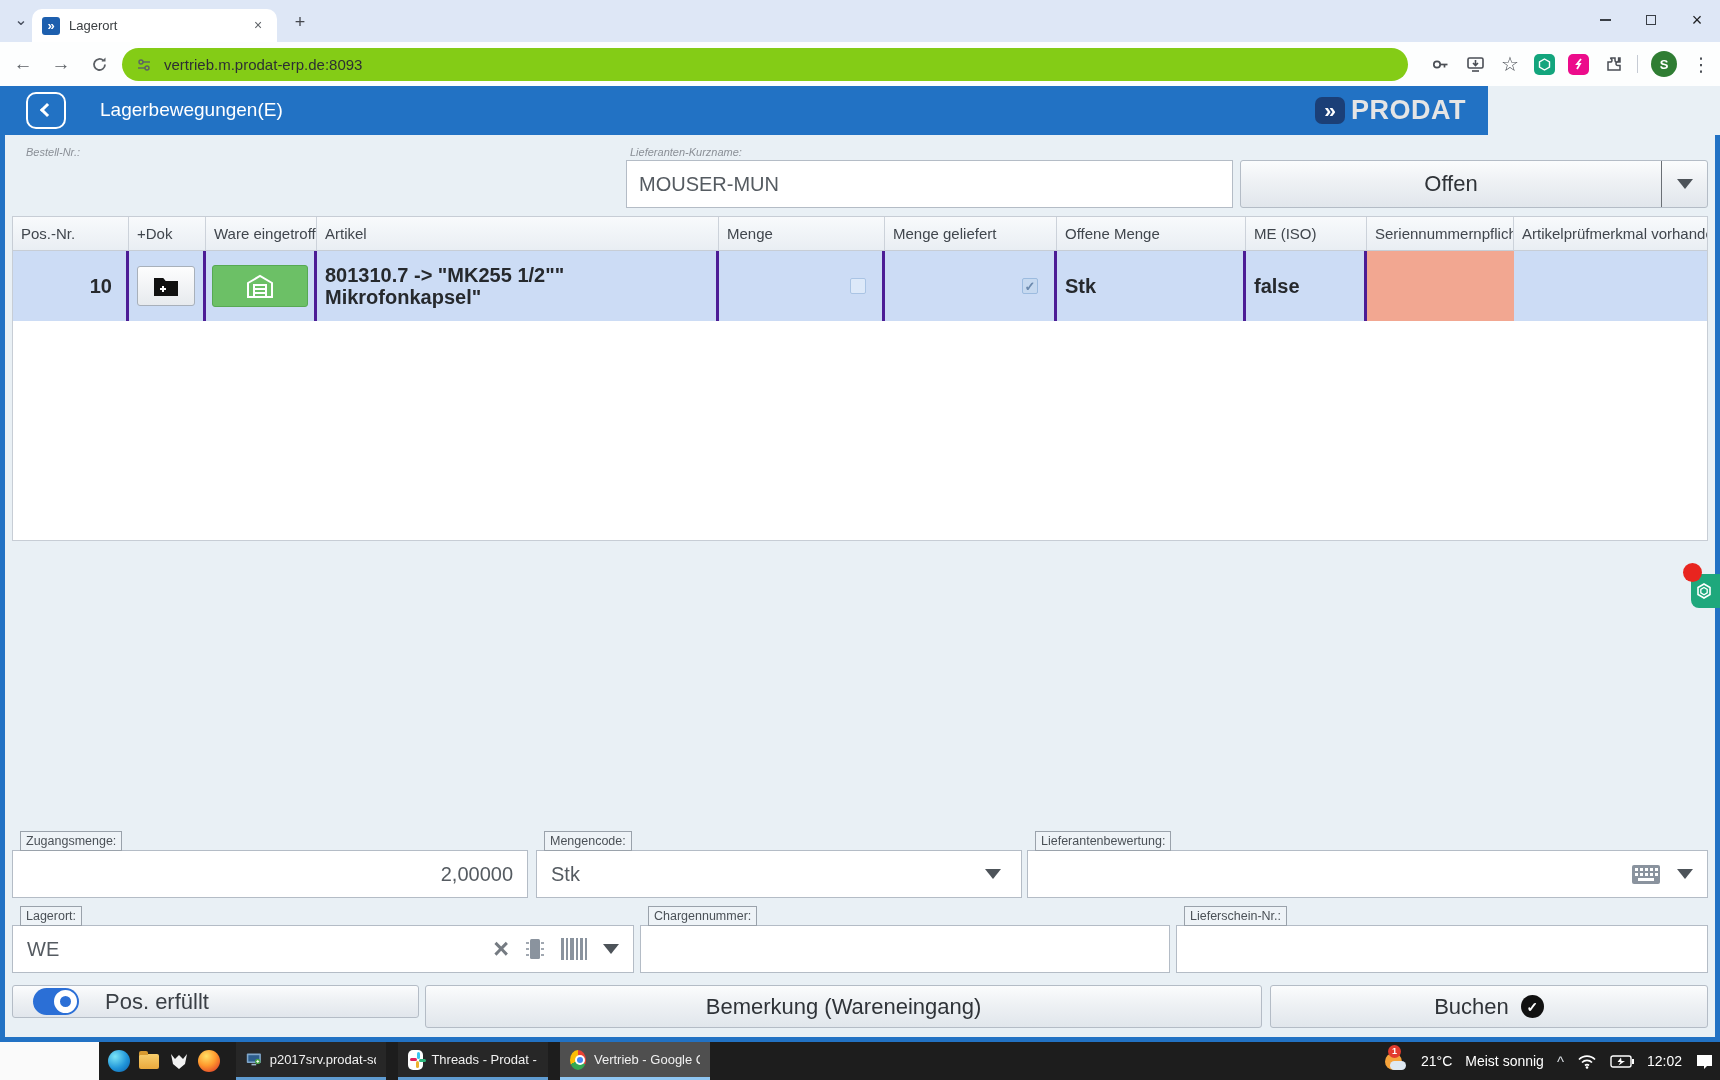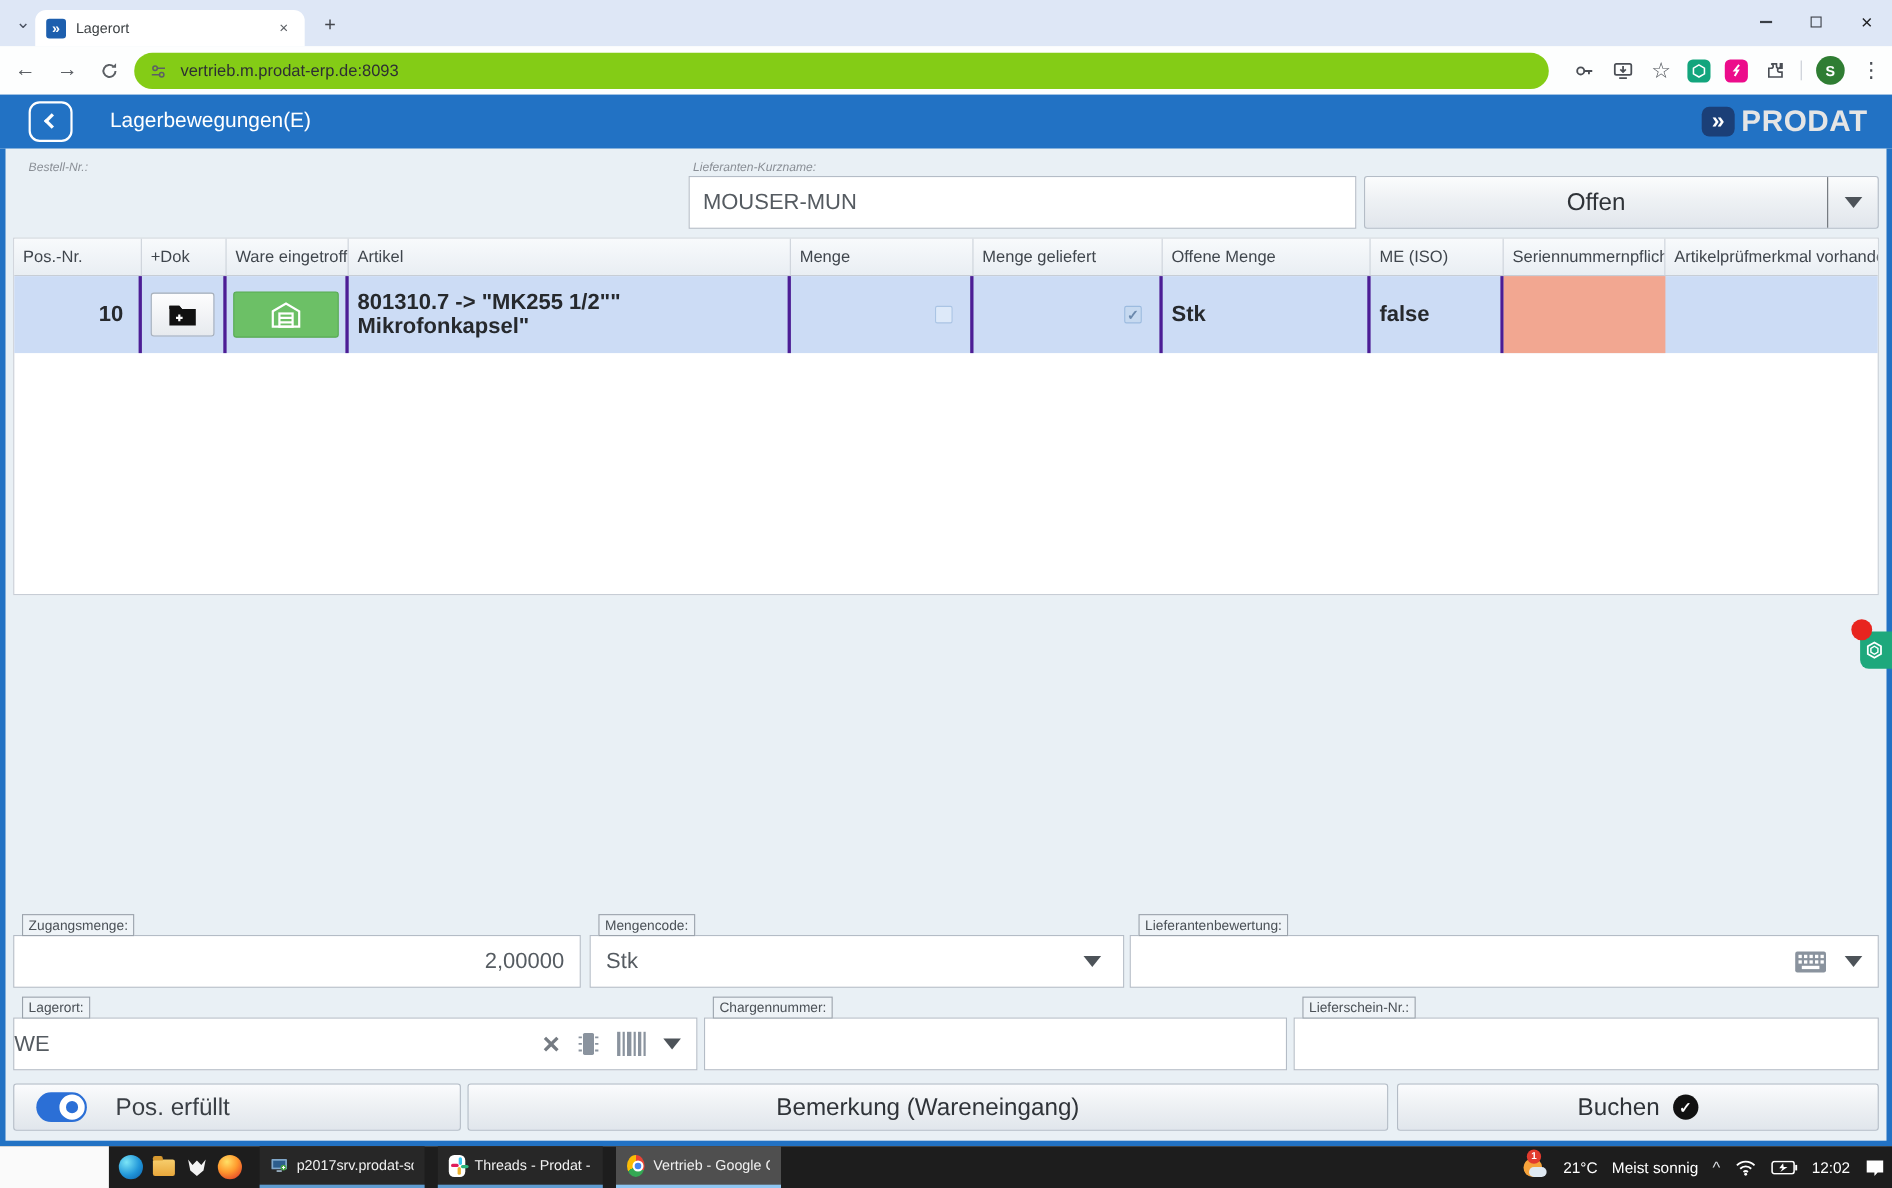--- a/index.html
+++ b/index.html
@@ -25,21 +25,21 @@
   .navic { width:30px; height:30px; margin-left:8px; display:flex; align-items:center; justify-content:center; font-size:19px; color:#5c6065; }
   .omnibox { position:absolute; left:122px; top:48px; width:1286px; height:33px; background:#84cc16; border-radius:17px; display:flex; align-items:center; padding:0 14px; }
   .url { margin-left:12px; font-size:15px; color:#2d2f33; }
   .tbicons { position:absolute; right:8px; top:42px; height:44px; display:flex; align-items:center; gap:13px; }
   .tbico { width:22px; height:22px; display:flex; align-items:center; justify-content:center; color:#4a4e55; font-size:17px; }
   .extsq { width:21px; height:21px; border-radius:5px; display:flex; align-items:center; justify-content:center; }
   .divbar { width:1px; height:18px; background:#c6cbd4; }
   .avatar { width:26px; height:26px; border-radius:50%; background:#2f7d33; color:#fff; font-size:13px; font-weight:bold; display:flex; align-items:center; justify-content:center; }
 
   
-  .appheader { position:absolute; left:0; top:86px; width:1720px; height:49px; background:#2272c4; }
+  .appheader { position:absolute; left:0; top:86px; width:1488px; height:49px; background:#2272c4; }
   .backbtn { position:absolute; left:26px; top:6px; width:40px; height:37px; border:2px solid #ffffff; border-radius:10px; }
   .backbtn .chv { position:absolute; left:14px; top:11px; width:10px; height:10px; border-left:3px solid #fff; border-bottom:3px solid #fff; transform:rotate(45deg); }
   .apptitle { position:absolute; left:100px; top:13px; font-size:19px; color:#ffffff; }
   .logo { position:absolute; right:22px; top:9px; display:flex; align-items:center; gap:6px; }
   .logoicon { width:30px; height:27px; border-radius:7px; background:#1b3f77; color:#fff; font-size:21px; font-weight:bold; text-align:center; line-height:25px; }
   .logotext { font-size:27px; font-weight:800; color:#e5e5e5; letter-spacing:.5px; }
 
   
   .frame-l { position:absolute; left:0; top:135px; width:5px; height:907px; background:#2272c4; }
   .frame-r { position:absolute; right:0; top:135px; width:5px; height:907px; background:#2272c4; }
@@ -74,21 +74,21 @@
   .alertcell { background:#f2a791; }
 
   
   .ricons { margin-left:auto; display:flex; align-items:center; gap:16px; padding-right:14px; }
   .xglyph { font-size:27px; font-weight:bold; color:#757b82; line-height:20px; }
   .barcode { display:flex; align-items:flex-end; gap:2px; height:22px; }
   .barcode i { display:block; background:#8a939e; height:22px; }
 
   
   .bigbtn { position:absolute; height:43px; display:flex; align-items:center; justify-content:center; font-size:22px; color:#2f3338; }
-  .togglewrap { position:absolute; left:12px; top:985px; width:407px; height:43px; display:flex; align-items:center; }
+  .togglewrap { position:absolute; left:12px; top:985px; width:407px; height:33px; display:flex; align-items:center; }
   .toggle { width:46px; height:27px; border-radius:14px; background:#2b6fd6; margin-left:20px; position:relative; }
   .toggle .knob { position:absolute; right:2px; top:2px; width:23px; height:23px; border-radius:50%; background:#2b6fd6; border:6px solid #ffffff; }
   .toggletext { margin-left:26px; font-size:22px; color:#3a3f45; }
   .bookcheck { width:23px; height:23px; border-radius:50%; background:#111; color:#fff; font-size:14px; font-weight:bold; display:flex; align-items:center; justify-content:center; margin-left:12px; }
 
   
   .gwidget { position:absolute; left:1691px; top:574px; width:29px; height:34px; background:#1ea87c; border-radius:8px 0 0 8px; display:flex; align-items:center; justify-content:flex-start; padding-left:4px; z-index:5; }
   .gdot { position:absolute; left:1683px; top:563px; width:19px; height:19px; border-radius:50%; background:#e8251f; z-index:6; }
 
   
@@ -306,21 +306,21 @@
             <rect x="19" y="9" width="3" height="3"></rect>
             <rect x="24" y="9" width="3" height="3"></rect>
           <rect x="7" y="14" width="16" height="3"></rect>
         </g>
       </svg>
       <div class="tri-down"></div>
     </div>
   </div>
 
   <div class="chip" style="left:20px; top:906px;">Lagerort:</div>
-  <div class="input" style="left:12px; top:925px; width:622px; height:48px; ">
+  <div class="input" style="left:12px; top:925px; width:622px; height:48px; padding-left:14px;">
     <span>WE</span>
     <div class="ricons">
       <span class="xglyph">×</span>
       <svg width="20" height="26" viewBox="0 0 20 26">
         <rect x="5" y="3" width="10" height="20" rx="1.5" fill="#8a939e"></rect>
         <g stroke="#8a939e" stroke-width="1.6">
           <line x1="1" y1="7" x2="4" y2="7"></line>
             <line x1="1" y1="13" x2="4" y2="13"></line>
             <line x1="1" y1="19" x2="4" y2="19"></line>
           <line x1="16" y1="7" x2="19" y2="7"></line>

